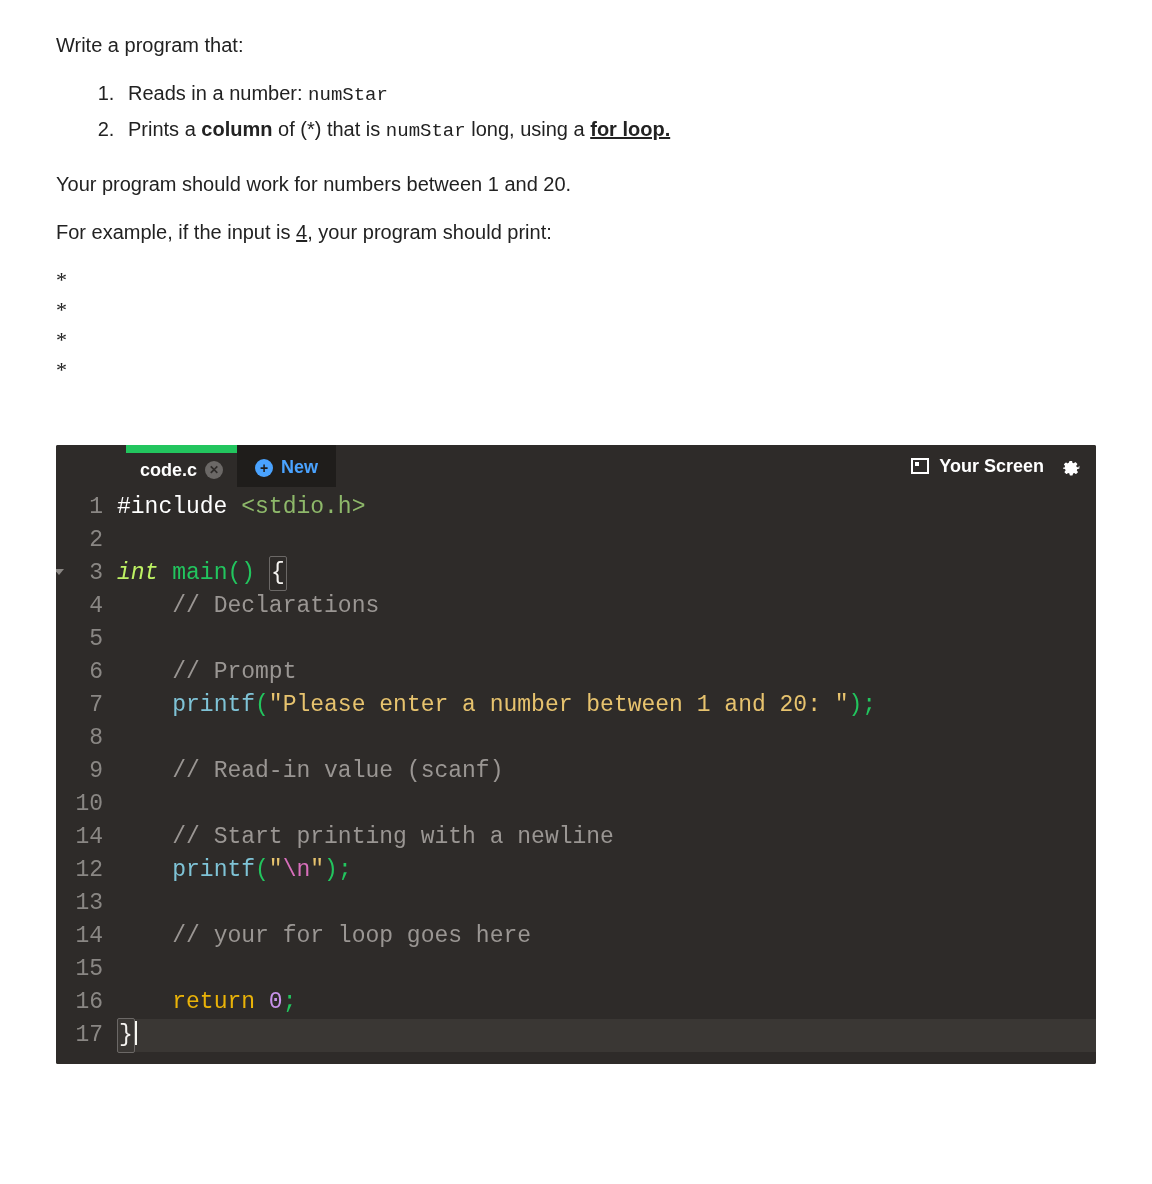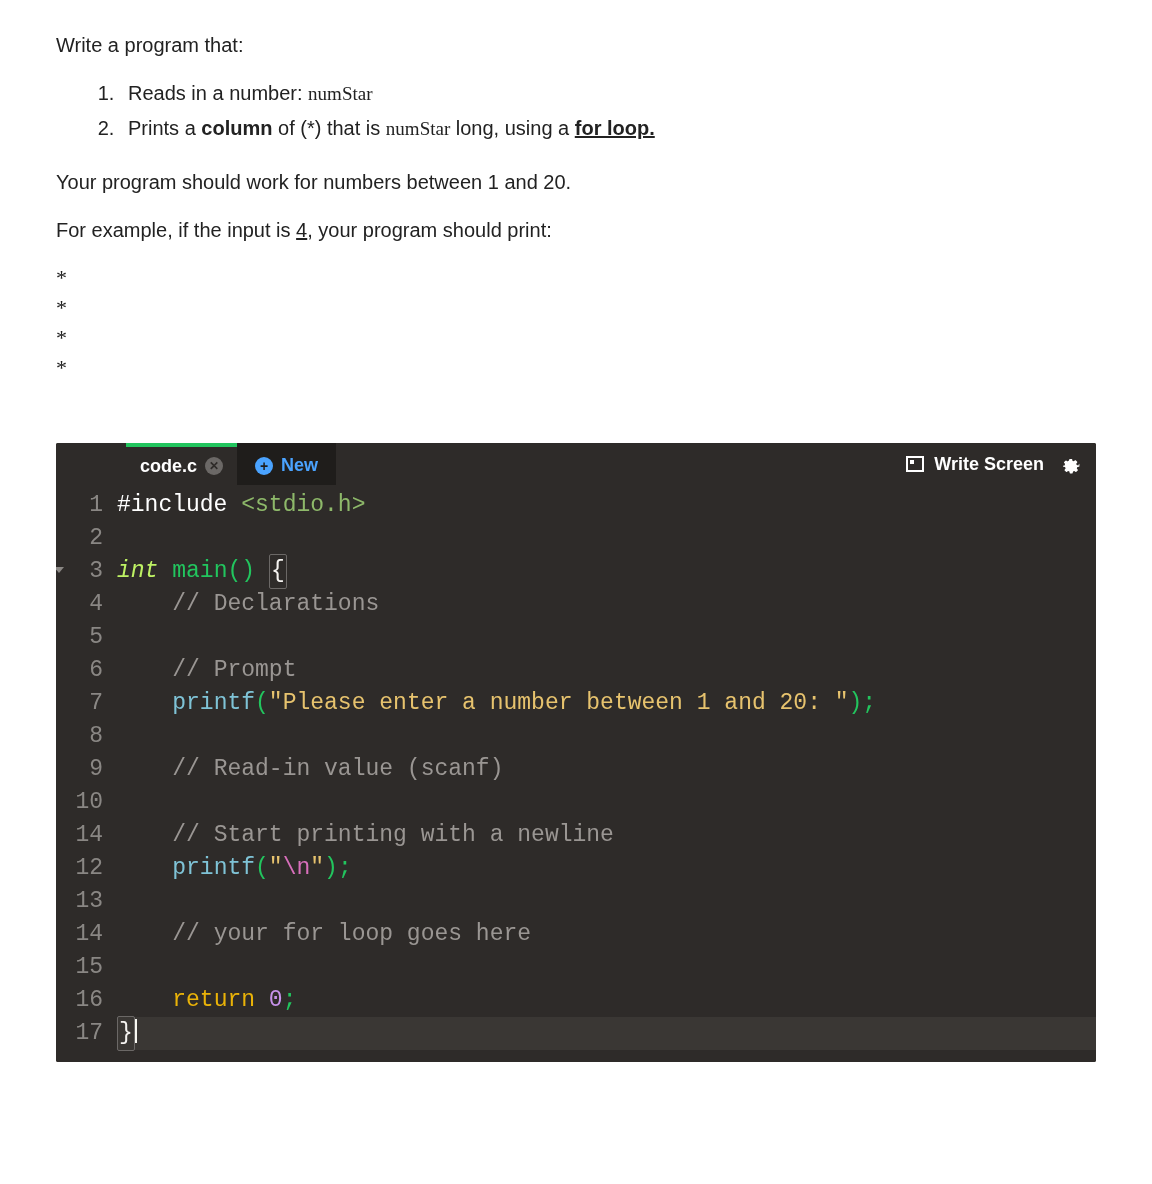--- a/index.html
+++ b/index.html
@@ -23,21 +23,21 @@
     }
     .instructions ol {
       margin-left: 64px;
       margin-bottom: 24px;
     }
     .instructions ol li {
       margin-bottom: 4px;
       padding-left: 8px;
     }
     .code-inline {
-      font-family: Liberation Serif, serif;
+      font-family: Liberation Mono, monospace;
       font-size: 19px;
       margin-top: 14px;
     }
     .bold {
       font-weight: 700;
     }
     .underline-bold {
       font-weight: 700;
       text-decoration: underline;
     }
@@ -70,21 +70,21 @@
     }
     .tab {
       display: flex;
       align-items: center;
       padding: 0 14px;
       background: #2e2b29;
       color: #fff;
       font-family: -apple-system, BlinkMacSystemFont, "Segoe UI", Helvetica, Arial, sans-serif;
       font-size: 18px;
       font-weight: 600;
-      border-top: 4px solid #22c55e;
+      border-top: 8px solid #22c55e;
       margin-left: 70px;
       gap: 8px;
     }
     .tab-close {
       width: 18px;
       height: 18px;
       border-radius: 50%;
       background: #6b6866;
       display: flex;
       align-items: center;
@@ -241,21 +241,21 @@
       <span>New</span>
     </div>
     <div class="header-right">
       <div class="fullscreen-btn">
         <span class="fullscreen-icon">
           <svg width="18" height="16" viewBox="0 0 18 16" fill="none">
             <rect x="1" y="1" width="16" height="14" stroke="#fff" stroke-width="2"></rect>
             <rect x="4" y="4" width="4" height="4" fill="#fff"></rect>
           </svg>
         </span>
-        <span>Write Screen</span>
+        <span>Your Screen</span>
       </div>
       <span class="gear-icon">
         <svg width="20" height="20" viewBox="0 0 20 20" fill="#fff">
           <path d="M10 6.5a3.5 3.5 0 100 7 3.5 3.5 0 000-7zm8.4 4.9l-1.7-.3a7 7 0 00-.5-1.3l1-1.4a.5.5 0 00-.05-.65l-1.4-1.4a.5.5 0 00-.65-.05l-1.4 1a7 7 0 00-1.3-.5l-.3-1.7A.5.5 0 0011.7 5h-2a.5.5 0 00-.5.4l-.3 1.7a7 7 0 00-1.3.5l-1.4-1a.5.5 0 00-.65.05l-1.4 1.4a.5.5 0 00-.05.65l1 1.4a7 7 0 00-.5 1.3l-1.7.3A.5.5 0 003 11.7v-1.4 2a.5.5 0 00.4.5l1.7.3a7 7 0 00.5 1.3l-1 1.4a.5.5 0 00.05.65l1.4 1.4a.5.5 0 00.65.05l1.4-1a7 7 0 001.3.5l.3 1.7a.5.5 0 00.5.4h2a.5.5 0 00.5-.4l.3-1.7a7 7 0 001.3-.5l1.4 1a.5.5 0 00.65-.05l1.4-1.4a.5.5 0 00.05-.65l-1-1.4a7 7 0 00.5-1.3l1.7-.3a.5.5 0 00.4-.5v-2a.5.5 0 00-.4-.5zM10 13a3 3 0 110-6 3 3 0 010 6z"></path>
         </svg>
       </span>
     </div>
   </div>
   <div class="code-area">
     <div class="gutter" id="gutter">

